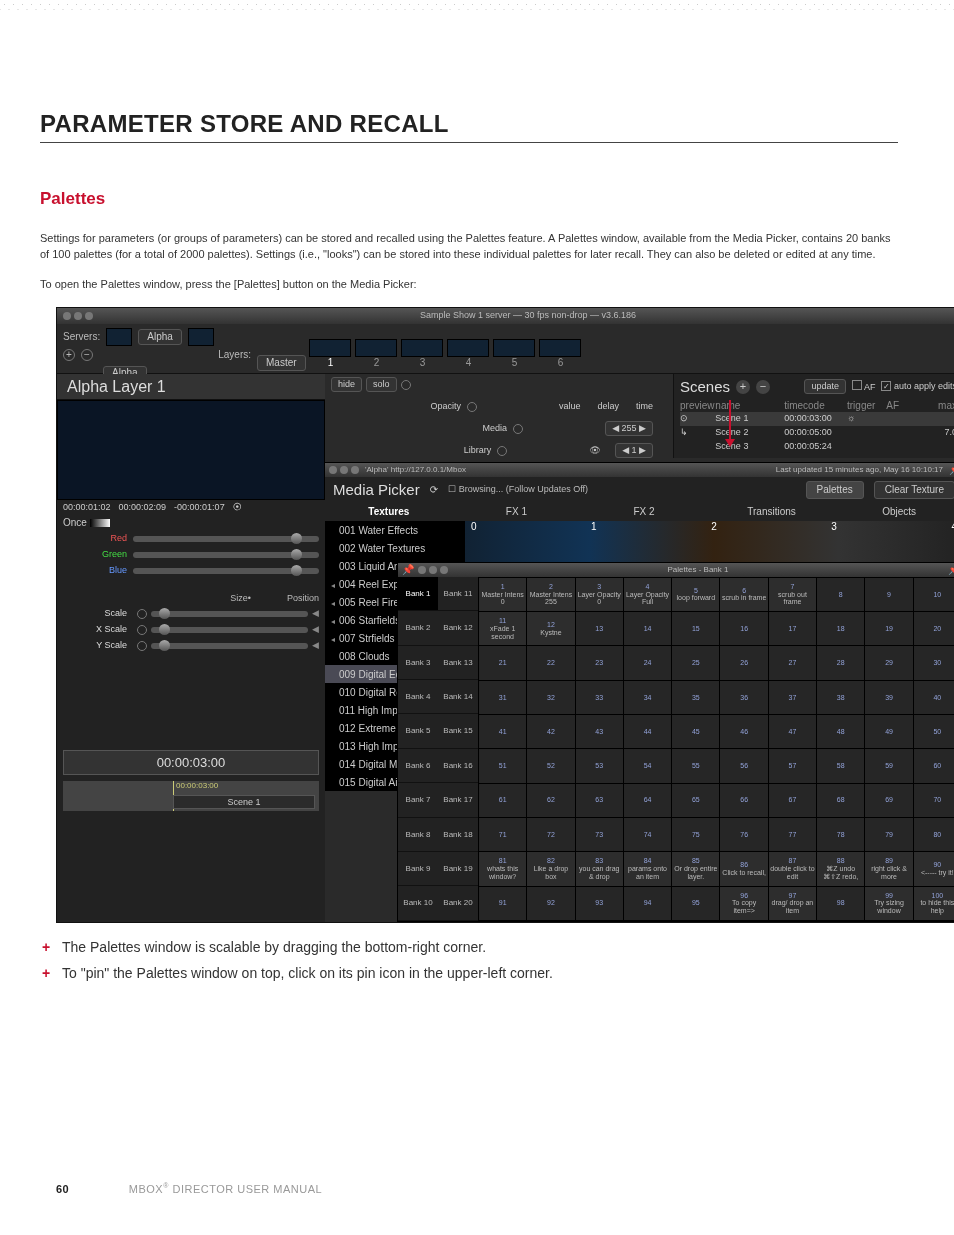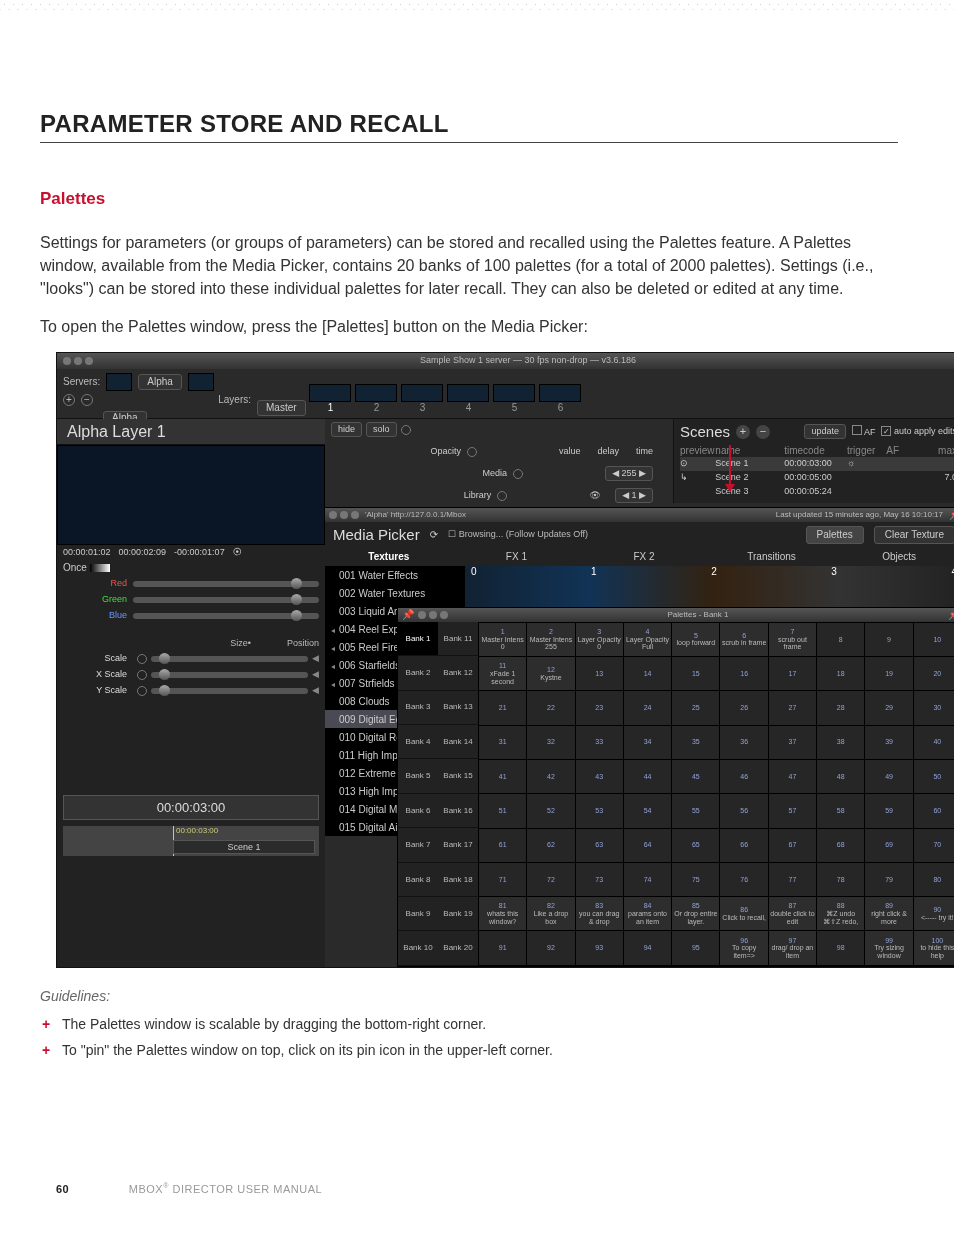--- a/index.html
+++ b/index.html
@@ -4,21 +4,21 @@
 <style>
   *{box-sizing:border-box;margin:0;padding:0}
   body{font-family:Helvetica,Arial,sans-serif;background:#fff;width:954px;color:#222}
   .page{padding:60px 56px 40px 40px;min-height:1235px;position:relative;
     background-image:radial-gradient(#ccc 0.5px,transparent 0.5px),radial-gradient(#ccc 0.5px,transparent 0.5px);
     background-size:9px 9px;background-position:0 0,4.5px 4.5px;background-repeat:repeat-x}
   .page::before{content:"";position:absolute;inset:0;background:linear-gradient(to bottom,transparent 0,transparent 280px,#fff 350px);pointer-events:none}
   .content{position:relative;z-index:1}
   h1{font-size:24px;font-weight:800;font-family:Arial,sans-serif;letter-spacing:0.3px;margin-top:50px;border-bottom:1px solid #444;padding-bottom:4px;margin-bottom:46px;text-transform:uppercase}
   h2{color:#c8102e;font-size:17px;font-weight:700;margin-bottom:22px}
-  p{font-size:16px;line-height:1.45;margin-bottom:14px;color:#333}
+  p{font-size:11px;line-height:1.45;margin-bottom:14px;color:#333}
   .guidelines-hdr{font-style:italic;color:#666;margin-top:18px;margin-bottom:8px;font-size:14px}
   ul.guidelines{list-style:none;padding-left:22px}
   ul.guidelines li{font-size:14px;line-height:1.45;margin-bottom:6px;color:#333;position:relative}
   ul.guidelines li::before{content:"+";color:#c8102e;font-weight:700;position:absolute;left:-20px}
   .footer{position:absolute;bottom:40px;left:56px;font-size:11px;color:#999;letter-spacing:0.5px}
   .footer .pn{color:#222;font-weight:700;margin-right:56px}
   .footer sup{font-size:7px}
 
   
   .scr{background:#2a2a2a;color:#ccc;font-family:"Helvetica Neue",Arial,sans-serif;font-size:10px;border:1px solid #111;margin:12px 0 14px 16px;width:908px;position:relative;line-height:1.2}
@@ -748,21 +748,20 @@
                   <div class="num">100</div>
                   <div class="lbl">to hide this help</div>
                 </div>
               </div>
         </div>
       </div>
 
     </div>
   </div>
 
-  <p class="guidelines-hdr">Guidelines:</p>
   <ul class="guidelines">
     <li>The Palettes window is scalable by dragging the bottom-right corner.</li>
     <li>To "pin" the Palettes window on top, click on its pin icon in the upper-left corner.</li>
   </ul>
  </div>
 
  <div class="footer">
    <span class="pn">60</span>
    <span>MBOX<sup>®</sup> DIRECTOR USER MANUAL</span>
  </div>

